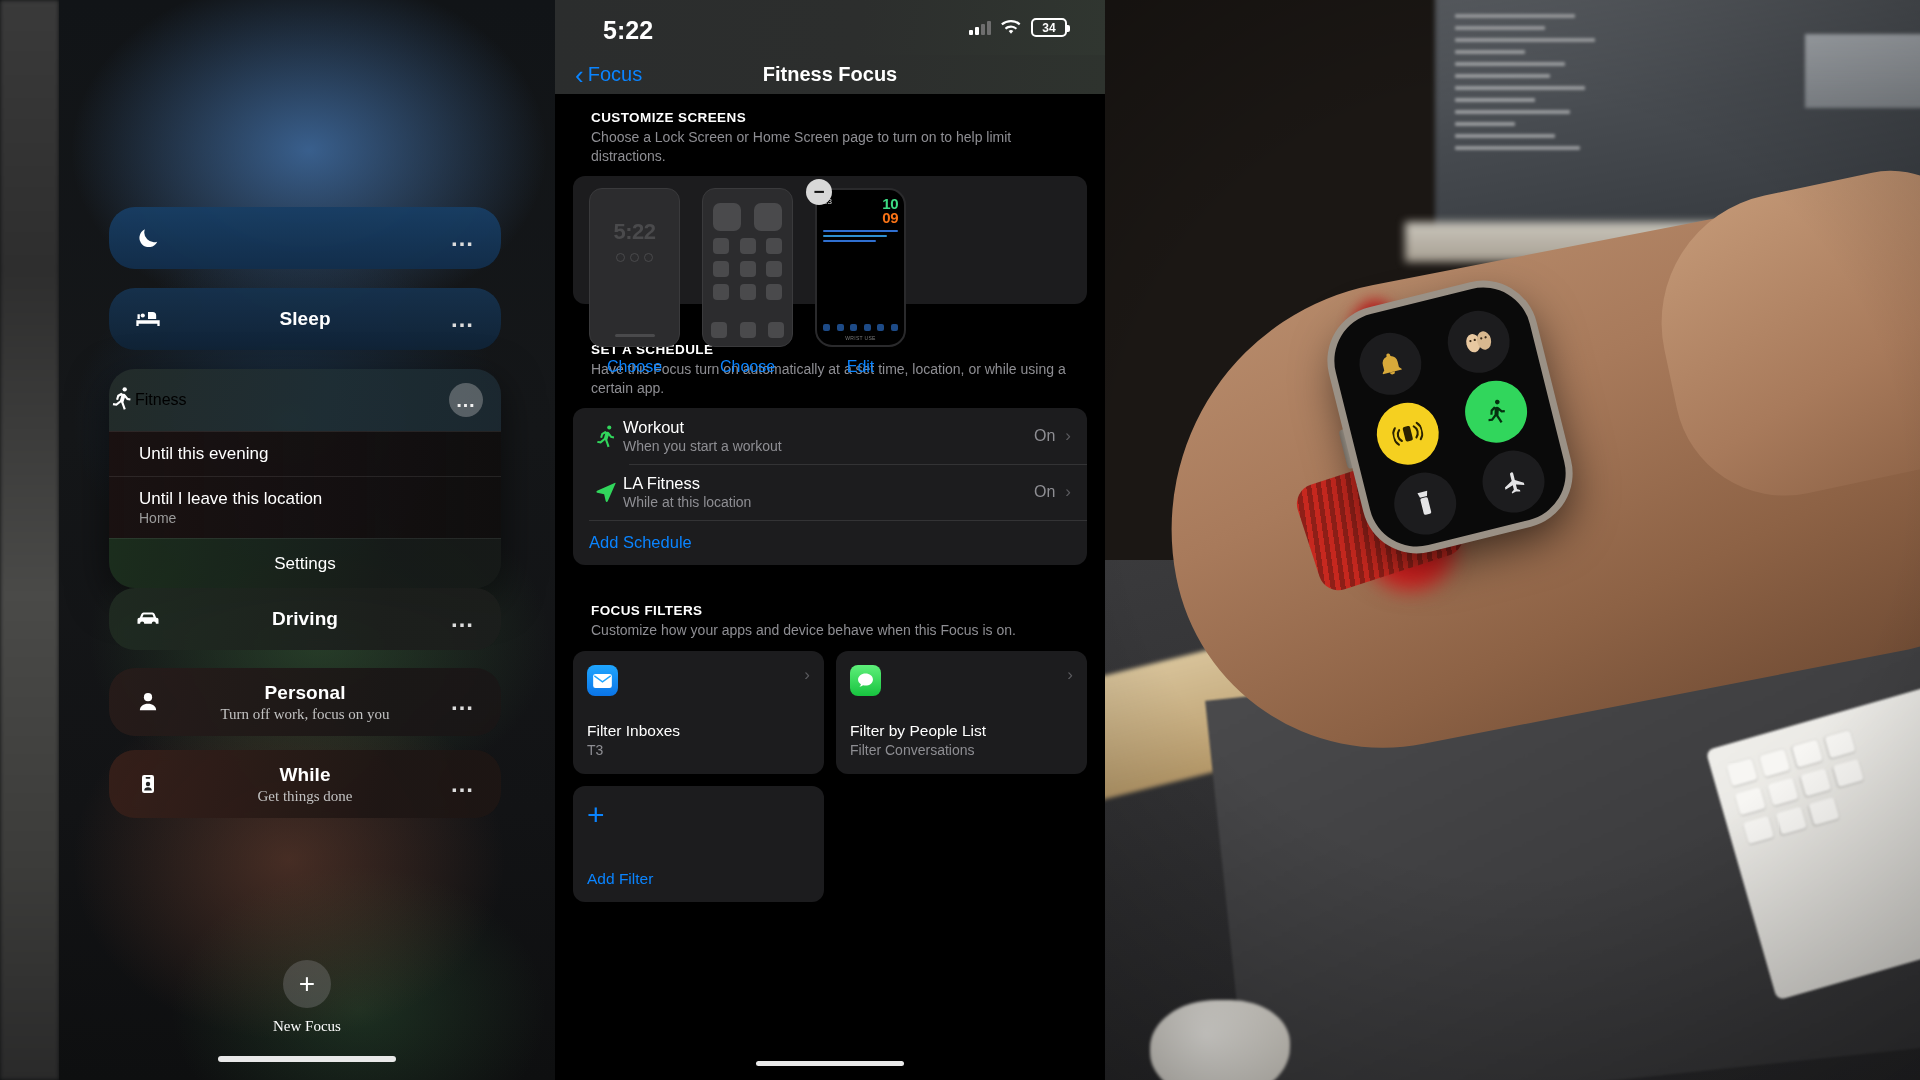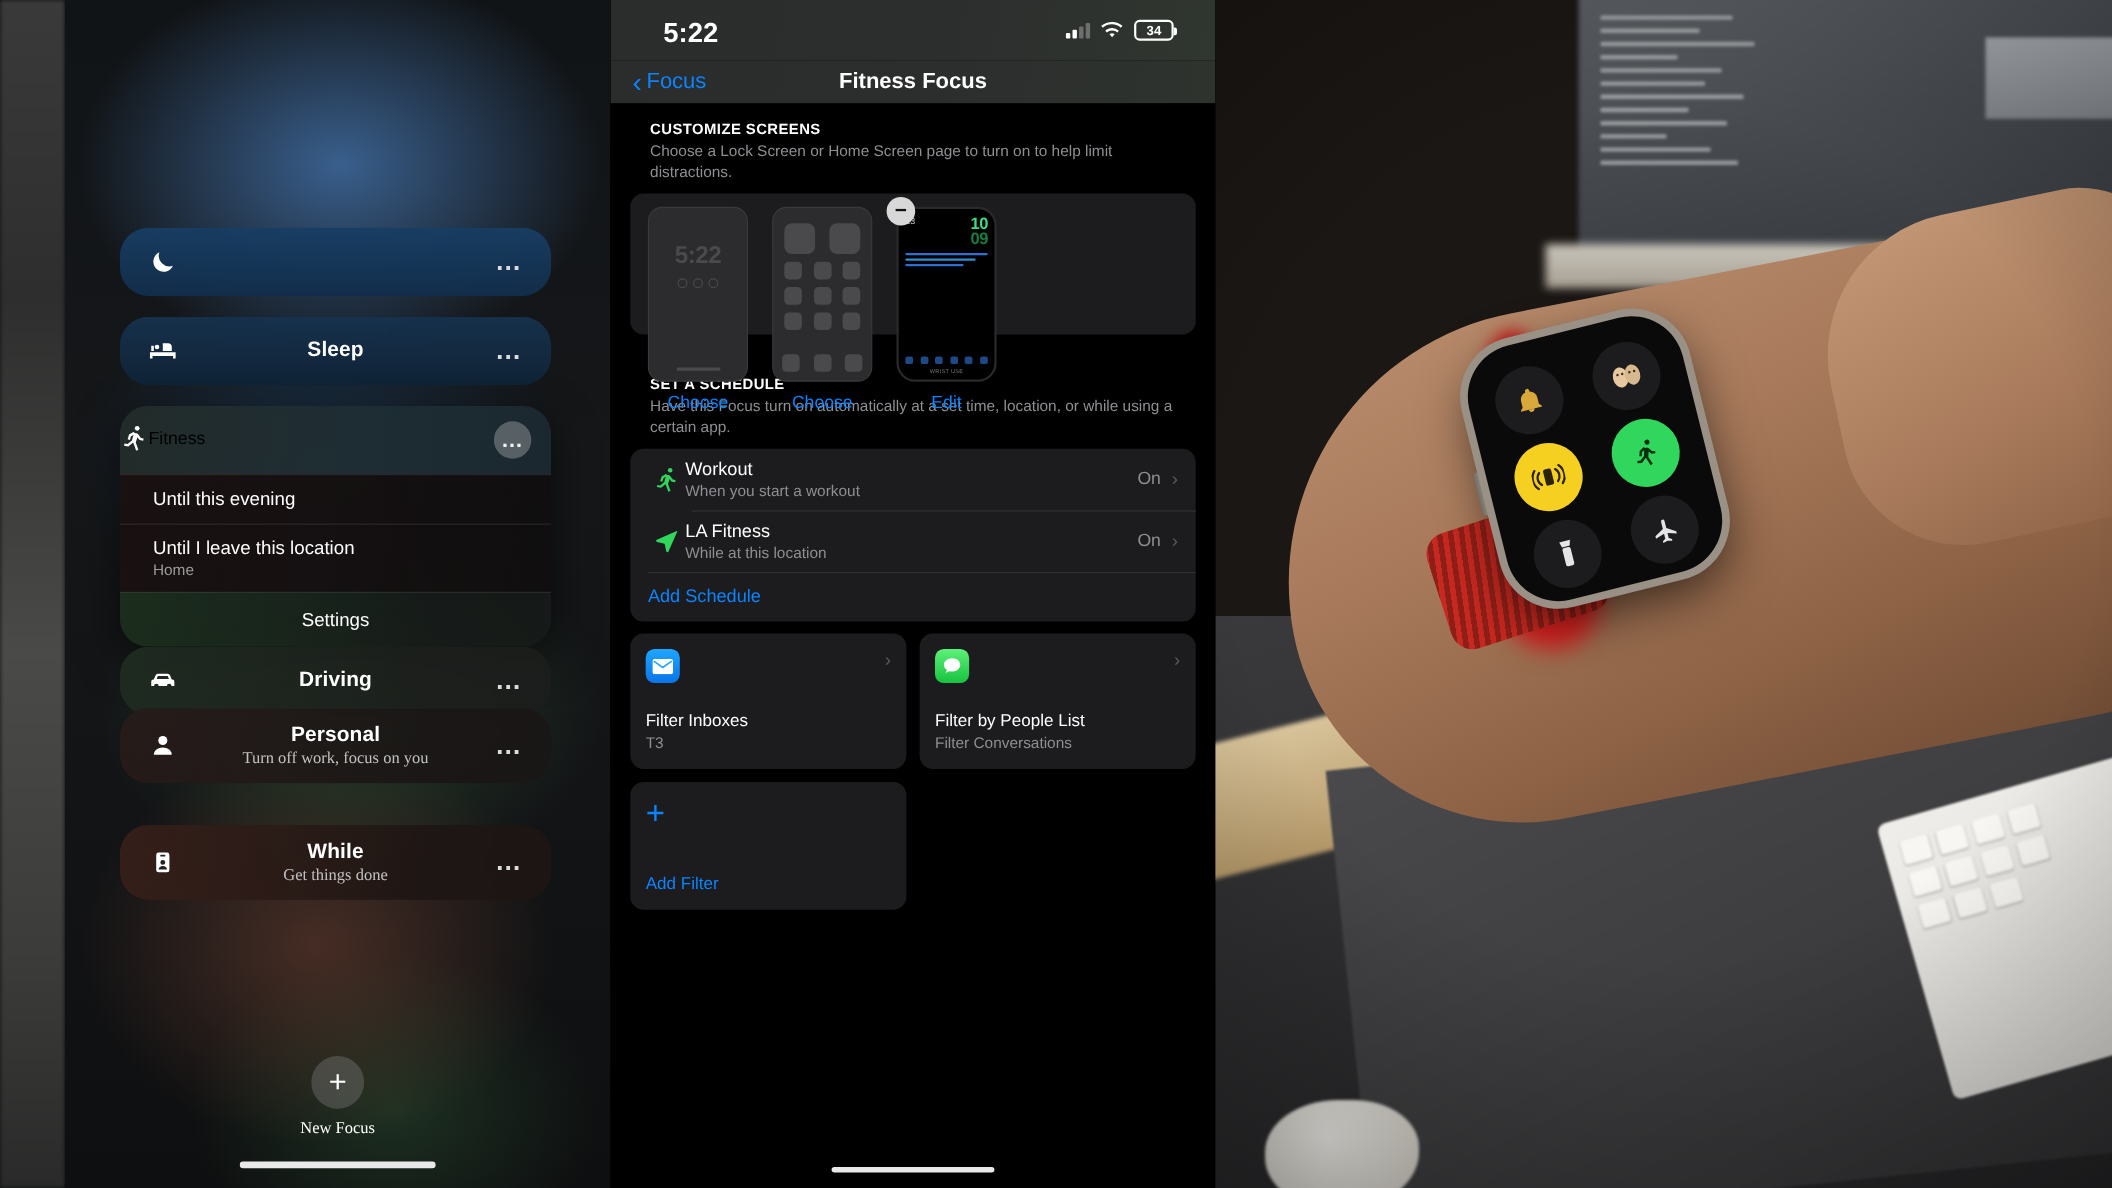--- a/index.html
+++ b/index.html
@@ -90,21 +90,21 @@
   .menu-item .mi-sub { font-size:14px; color:#9a9a9a; margin-top:1px; }
   .menu-settings {
     height:50px; display:flex; align-items:center; justify-content:center;
     font-size:17px; color:#fff;
     background: linear-gradient(100deg, rgba(28,48,30,.9), rgba(22,26,24,.9) 70%);
     border-top:1px solid rgba(255,255,255,.07);
   }
 
   #row-driving { top:588px; height:62px;
     background: linear-gradient(100deg, rgba(32,44,34,.92), rgba(28,30,28,.92) 70%); }
-  #row-personal { top:644px; height:68px;
+  #row-personal { top:668px; height:68px;
     background: linear-gradient(100deg, rgba(40,28,26,.92), rgba(26,22,22,.92) 70%); }
   #row-work { top:750px; height:68px;
     background: linear-gradient(100deg, rgba(56,32,26,.92), rgba(30,22,20,.92) 70%); }
 
   #new-focus {
     position:absolute; left:0; right:0; top:960px; text-align:center; color:#fff;
   }
   #new-focus .nf-circle {
     width:48px; height:48px; border-radius:50%;
     background:rgba(120,120,120,.42);
@@ -182,21 +182,21 @@
   .thumb-home .dock i { width:16px; height:16px; border-radius:4px; background:#4a4a4c; }
   .thumb-watch {
     background:#000; border:2px solid #2a2a2c; border-radius:17px;
     position:relative; padding:7px 6px 0;
   }
   .watch-face { width:100%; height:100%; position:relative; }
   .wf-top { display:flex; justify-content:space-between; align-items:flex-start; }
   .wf-23 { font-size:8px; color:#d8d8d8; }
   .wf-time { text-align:right; line-height:.92; }
   .wf-time b { display:block; font-size:15px; color:#3ddc84; font-weight:700; letter-spacing:-.5px; }
-  .wf-time b.sec { color:#15803d; }
+  .wf-time b.sec { color:#f97316; }
   .wf-bars { margin-top:5px; display:flex; flex-direction:column; gap:3px; }
   .wf-bars i { display:block; height:2px; background:#2f6fd0; border-radius:1px; }
   .wf-bars i:nth-child(2){ background:#2f8fd0; width:85%; }
   .wf-bars i:nth-child(3){ background:#2f6fd0; width:70%; }
   .wf-grid { position:absolute; bottom:14px; left:0; right:0; display:flex; justify-content:space-between; }
   .wf-grid i { width:7px; height:7px; border-radius:2px; background:#1d4a86; display:block; }
   .wf-label { position:absolute; bottom:4px; left:0; right:0; text-align:center; font-size:5px; color:#7a7a7a; letter-spacing:.3px; }
   .remove-badge {
     position:absolute; left:-9px; top:-9px; width:26px; height:26px; border-radius:50%;
     background:#d8d8d8; color:#111; font-size:19px; font-weight:700;
@@ -582,20 +582,24 @@
             <div class="row-t">LA Fitness</div>
             <div class="row-s">While at this location</div>
           </div>
           <div class="row-val">On</div>
           <div class="row-chev">›</div>
         </div>
 
         <div class="row-link">Add Schedule</div>
       </div>
 
+      <div class="sec-header" style="margin-top:22px">
+        <div class="sec-title">FOCUS FILTERS</div>
+        <div class="sec-desc">Customize how your apps and device behave when this Focus is on.</div>
+      </div>
 
       <div class="filters-grid">
         <div class="filter-card">
           <div class="filter-top">
             <div class="app-icon ic-mail">
               <svg width="19" height="14" viewBox="0 0 24 18">
                   <rect x="0" y="0" width="24" height="18" rx="3" fill="#fff"></rect>
                   <path d="M1.5 2.5 12 10 22.5 2.5" stroke="#1fa6ff" stroke-width="1.8" fill="none"></path>
                 </svg>
             </div>

